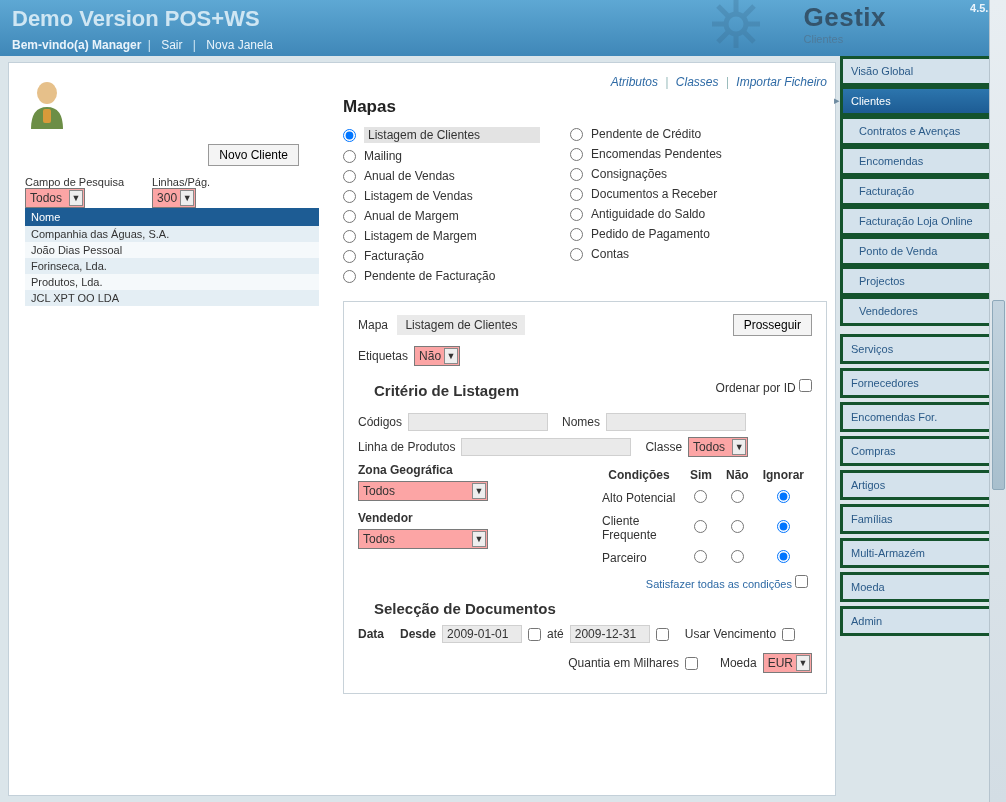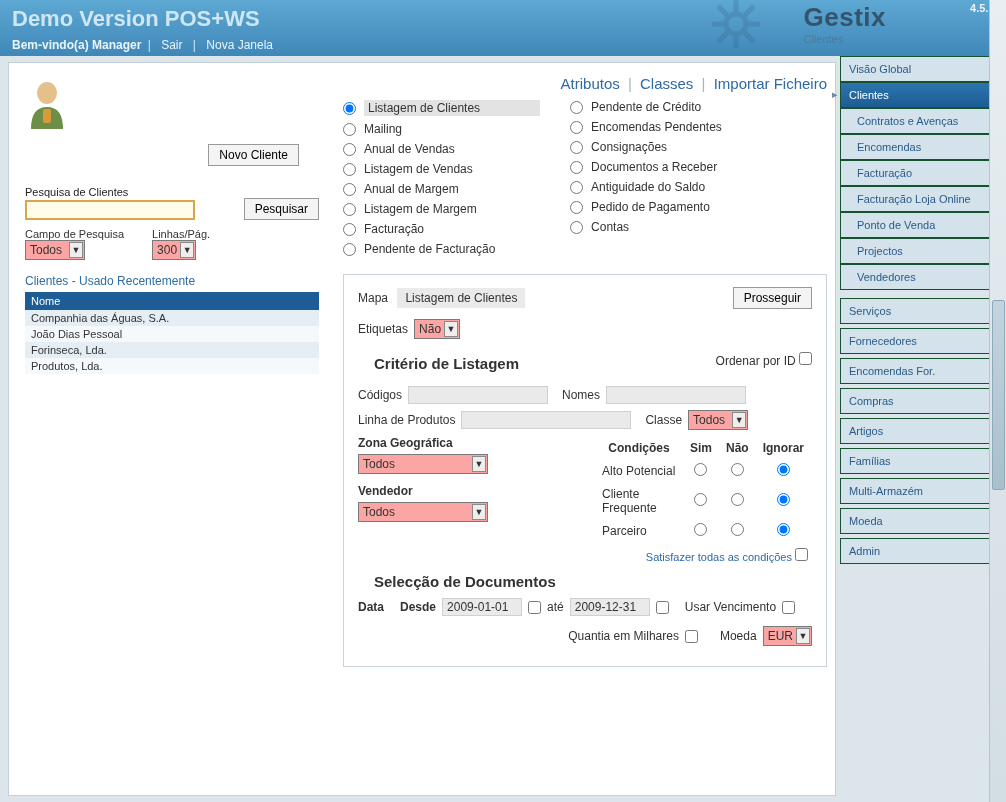--- a/index.html
+++ b/index.html
@@ -31,21 +31,21 @@
 .select-box { border: 1px solid #7a7a7a; background: #fca5a5; height: 20px; padding: 2px 18px 2px 4px; font-size: 12px; min-width: 60px; display: inline-block; }
 .select-caret { position: absolute; right: 2px; top: 2px; width: 14px; height: 16px; background: #eee; border: 1px solid #8a8a8a; font-size: 9px; text-align: center; line-height: 14px; }
 
 .recent-title { color: #2f6ca2; font-size: 12px; margin: 14px 0 4px 0; }
 .recent-table { width: 100%; border-collapse: collapse; font-size: 11px; }
 .recent-table th { background: #1d5c94; color: #fff; text-align: left; padding: 3px 6px; font-weight: normal; }
 .recent-table td { padding: 2px 6px; }
 .recent-table tr:nth-child(odd) td { background: #e4eef4; }
 .recent-table tr:nth-child(even) td { background: #f5f9fb; }
 
-.top-links { text-align: right; font-size: 15px; margin-bottom: 8px; }
+.top-links { text-align: right; font-size: 12px; margin-bottom: 8px; font-style: italic; }
 .top-links a { color: #2e6aa5; text-decoration: none; }
 .top-links .sep { color: #9bb; margin: 0 4px; }
 
 .section-title { font-size: 17px; font-weight: bold; color: #222; margin: 4px 0 10px 0; }
 .radio-grid { display: flex; gap: 30px; }
 .radio-col { display: flex; flex-direction: column; gap: 6px; }
 .radio-item { display: flex; align-items: center; gap: 8px; }
 .radio-item label { font-size: 12px; }
 .radio-item.selected label { background: #e3e3e3; padding: 1px 60px 1px 4px; }
 
@@ -60,21 +60,21 @@
 .cond-table th { text-align: center; font-weight: bold; padding: 3px 6px; }
 .cond-table td { text-align: center; padding: 3px 6px; }
 .cond-table td.l { text-align: left; }
 .satisf-row { color: #2e6aa5; font-size: 11px; text-align: right; padding: 4px 4px 0 0; }
 .order-row { text-align: right; font-size: 12px; margin-bottom: 6px; }
 .two-col { display: flex; gap: 18px; }
 .two-col .col { flex: 1; }
 .geo-select { width: 130px; }
 
 .sidebar { width: 162px; flex-shrink: 0; margin: 0 4px 0 2px; display: flex; flex-direction: column; gap: 2px; }
-.side-item { background: #d4e2ec; color: #2a5a88; padding: 6px 8px; font-size: 11px; cursor: pointer; border: 1px solid #14532d; }
+.side-item { background: #d4e2ec; color: #2a5a88; padding: 6px 8px; font-size: 11px; cursor: pointer; border: 3px solid #14532d; }
 .side-item.active { background: linear-gradient(#2c75ad, #1d5c94); color: #fff; position: relative; }
 .side-item.active::before { content: "▸"; position: absolute; left: -9px; top: 5px; color: #6d8aa0; font-size: 11px; }
 .side-sub { padding-left: 16px; }
 .side-gap { height: 4px; }
 
 .scroll-edge { position: absolute; right: 0; top: 0; width: 17px; height: 100%; background: linear-gradient(#e8eef2,#d3dde4); border-left: 1px solid #b6c4ce; }
 .scroll-thumb { position: absolute; top: 300px; width: 13px; left: 2px; height: 190px; background: linear-gradient(#c4d4df,#a8bfcd); border: 1px solid #8ea9ba; border-radius: 2px; }
 
 input[type=radio], input[type=checkbox] { margin: 0; }
 </style>
@@ -106,82 +106,78 @@
 <div class="main-wrap">
   <div class="content-card">
 
     <div class="left-col">
       <svg class="user-icon" viewBox="0 0 44 50">
         <ellipse cx="22" cy="14" rx="10" ry="11" fill="#e6c08a"></ellipse>
         <path d="M6 50 Q6 28 22 28 Q38 28 38 50 Z" fill="#6c8e46"></path>
         <rect x="18" y="30" width="8" height="14" rx="2" fill="#d99a3a"></rect>
       </svg>
 
-      <div style="text-align:right; margin-bottom:20px; padding-right:20px;">
+      <div style="text-align:right; margin-bottom:10px; padding-right:20px;">
         <button class="btn">Novo Cliente</button>
       </div>
 
-      <div class="search-row">
-        <div class="search-block" style="flex:1;">
-          <label>Pesquisa de Clientes</label>
-          <input class="search-input" type="text" style="">
-        </div>
-        <button class="btn">Pesquisar</button>
-      </div>
 
       <div class="search-sub">
         <div>
           <label style="display:block;font-size:11px;">Campo de Pesquisa</label>
           <div class="select-wrap">
             <span class="select-box">Todos</span>
             <span class="select-caret">▼</span>
           </div>
         </div>
         <div>
           <label style="display:block;font-size:11px;">Linhas/Pág.</label>
           <div class="select-wrap">
             <span class="select-box" style="min-width:34px;">300</span>
             <span class="select-caret">▼</span>
           </div>
         </div>
       </div>
 
-      <div class="recent-title">Clientes - Usado Recentemente</div>
       <table class="recent-table">
         <thead>
             <tr>
               <th>Nome</th>
             </tr>
           </thead>
         <tbody id="recent-body">
             <tr>
               <td>Companhia das Águas, S.A.</td>
             </tr>
             <tr>
               <td>João Dias Pessoal</td>
             </tr>
             <tr>
               <td>Forinseca, Lda.</td>
             </tr>
             <tr>
               <td>Produtos, Lda.</td>
+            </tr>
+            <tr>
+              <td>JCL XPT OO LDA</td>
             </tr>
           </tbody>
       </table>
     </div>
 
     <div class="right-col">
       <div class="top-links">
         <a href="#">Atributos</a>
         <span class="sep">|</span>
         <a href="#">Classes</a>
         <span class="sep">|</span>
         <a href="#">Importar Ficheiro</a>
       </div>
 
+      <div class="section-title">Mapas</div>
 
       <div class="radio-grid">
         <div class="radio-col" id="radio-col-1">
             <div class="radio-item selected">
               <input type="radio" name="rep" checked="" style="">
               <label>Listagem de Clientes</label>
             </div>
             <div class="radio-item">
               <input type="radio" name="rep" style="">
               <label>Mailing</label>

